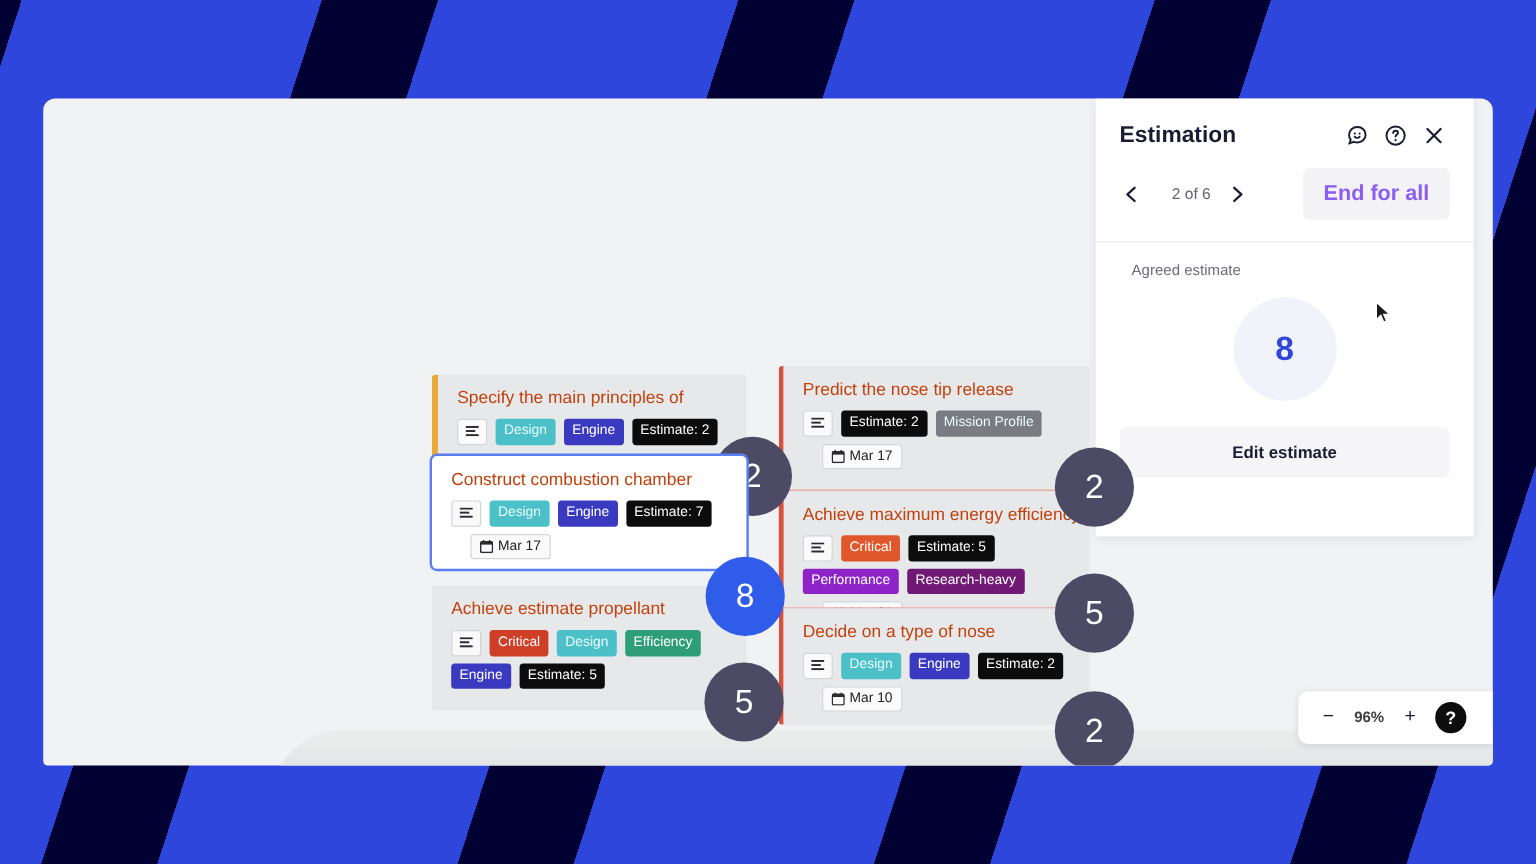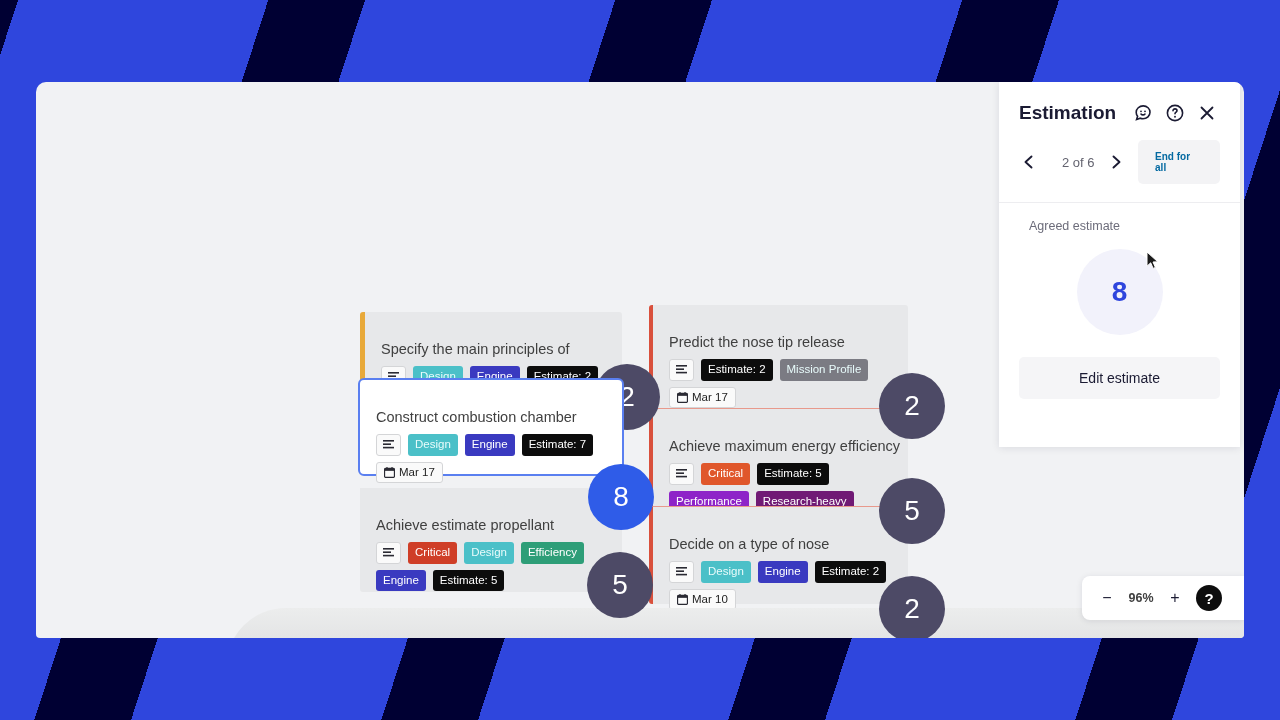--- a/index.html
+++ b/index.html
@@ -48,43 +48,43 @@
   .column { position: absolute; }
 
   .card {
     position: relative;
     background: #e7e8ea;
     box-sizing: border-box;
     padding: 12px 14px 12px 16px;
   }
   .card-title {
     font-size: 14.5px;
-    color: #404040;
+    color: #c2410c;
     margin-bottom: 9px;
     white-space: nowrap;
-    margin-top: 17px;
   }
   .tag-row { display: flex; flex-wrap: wrap; gap: 6px 7px; }
 
   .tag {
     font-size: 11.5px;
     line-height: 1;
     padding: 5px 7px;
     border-radius: 3px;
     color: #fff;
     white-space: nowrap;
   }
   .tag.light { color: #e8fbfb; }
   .tag.dark  { background: #0c0c0c; }
   .tag.white-chip {
     background: #fafafa;
     color: #222;
     border: 1px solid #d4d5d7;
     display: inline-flex; align-items: center; gap: 4px;
     padding: 4px 7px;
+    margin-left: 16px;
   }
   .tag.icon-chip {
     background: #fafafa;
     border: 1px solid #d4d5d7;
     padding: 4px 6px;
     display: inline-flex; align-items: center;
   }
 
   
   .bubble {
@@ -123,22 +123,22 @@
   
   #col-right { left: 613px; top: 223px; width: 259px; }
   .rcard { border-left: 4px solid #d9503c; }
   #card-4 { height: 103px; border-radius: 3px 3px 0 0; }
   #card-5 { height: 98px; border-top: 1px solid #e8998c; }
   #card-6 { height: 98px; border-top: 1px solid #e8998c; border-radius: 0 0 3px 3px; }
 
   
   #panel {
     position: absolute;
-    right: 4px; top: 0;
-    width: 241px; height: 365px;
+    right: 16px; top: 0;
+    width: 315px; height: 365px;
     background: #ffffff;
     box-shadow: 0 1px 8px rgba(20,20,50,.10);
   }
   #panel-header {
     display: flex; align-items: center;
     padding: 18px 20px 0 20px;
   }
   #panel-title {
     font-size: 19px; font-weight: bold; color: #1b1b33;
     flex: 1;
@@ -158,42 +158,42 @@
     width: 24px; height: 24px;
     display: flex; align-items: center; justify-content: center;
     color: #1b1b33;
   }
   #nav-count { font-size: 13px; color: #63636f; min-width: 44px; text-align: right; }
   #end-for-all {
     margin-left: auto;
     background: #f3f3f5;
     border-radius: 5px;
     padding: 11px 17px;
-    font-size: 10px; font-weight: bold; color: #0369a1;
+    font-size: 18px; font-weight: bold; color: #8b5cf6;
   }
   #panel-divider { height: 1px; background: #ededf0; }
   #agreed-label {
     font-size: 12.5px; color: #6c6c7a;
     padding: 16px 20px 0 20px;
     margin-left: 10px;
   }
   #estimate-circle {
     width: 86px; height: 86px; border-radius: 50%;
     background: #f2f2fb;
     margin: 16px auto 0 auto;
     display: flex; align-items: center; justify-content: center;
     font-size: 28px; font-weight: bold; color: #2f46dd;
   }
   #edit-estimate {
     margin: 22px 20px 0 20px;
     background: #f5f5f7;
     border-radius: 5px;
     padding: 13px 0;
     text-align: center;
-    font-size: 14px; font-weight: normal; color: #1b1b33;
+    font-size: 14px; font-weight: bold; color: #1b1b33;
   }
 
   
   #zoom-bar {
     position: absolute;
     right: 0px; bottom: 18px;
     width: 148px; height: 44px;
     background: #fff;
     border-radius: 8px 0 0 8px;
     display: flex; align-items: center; gap: 6px;

